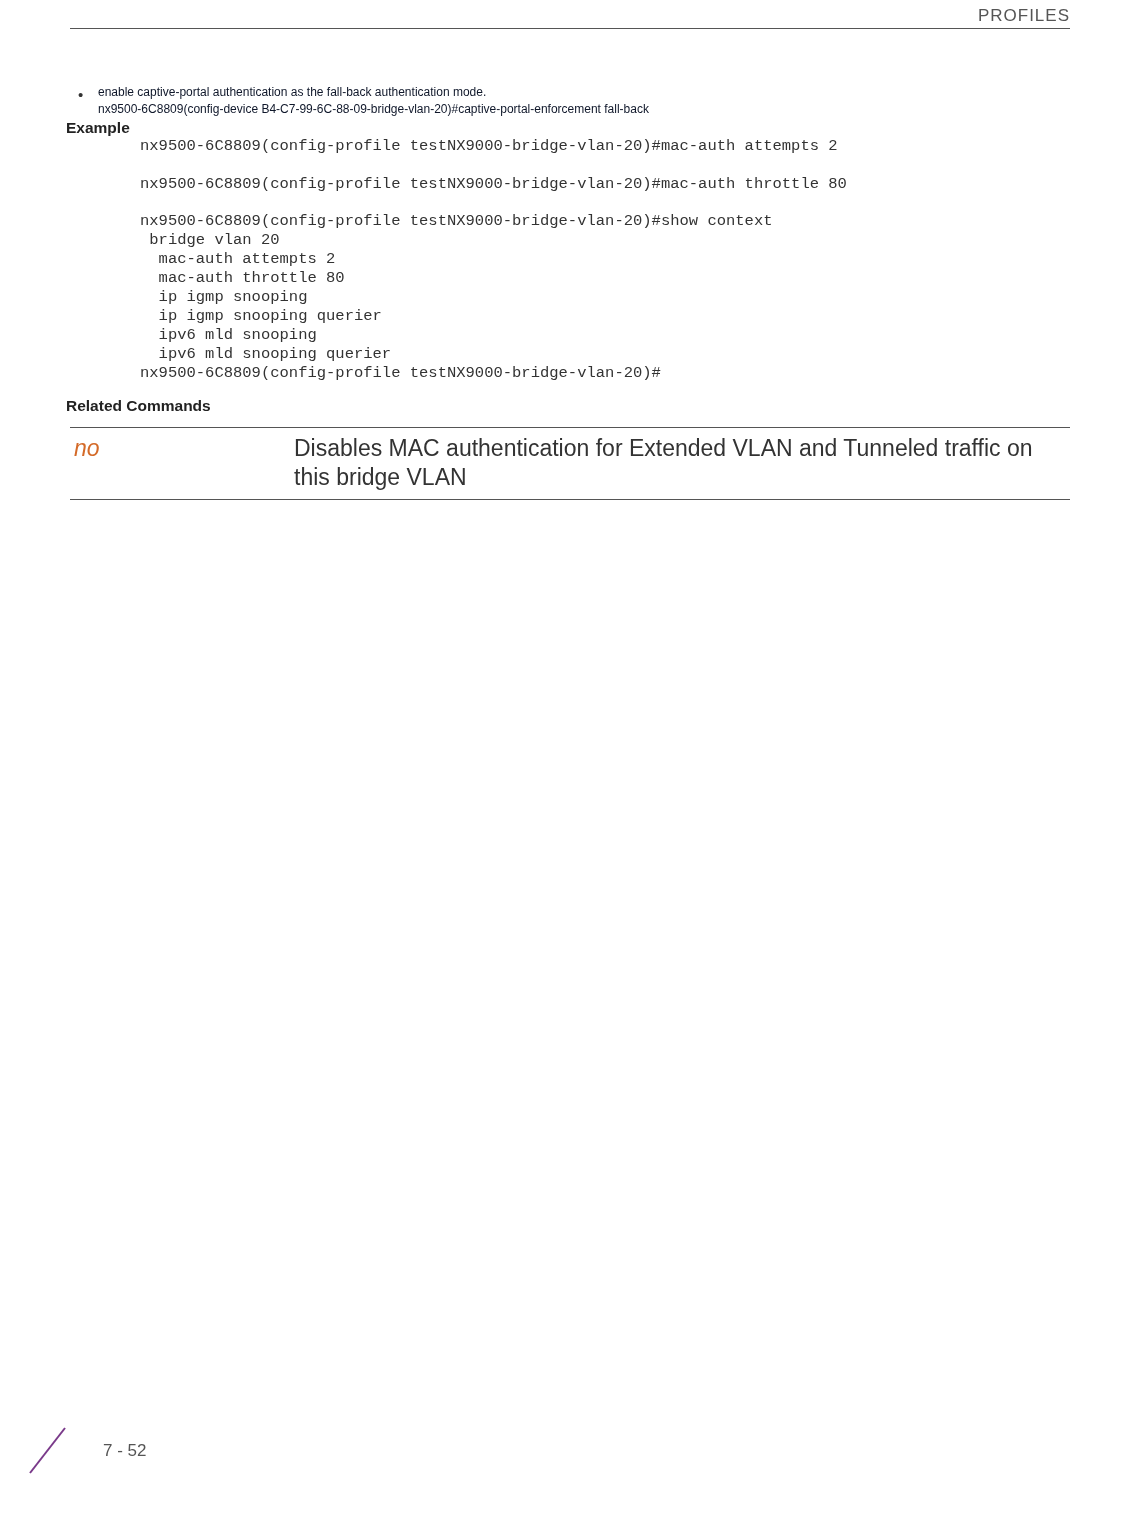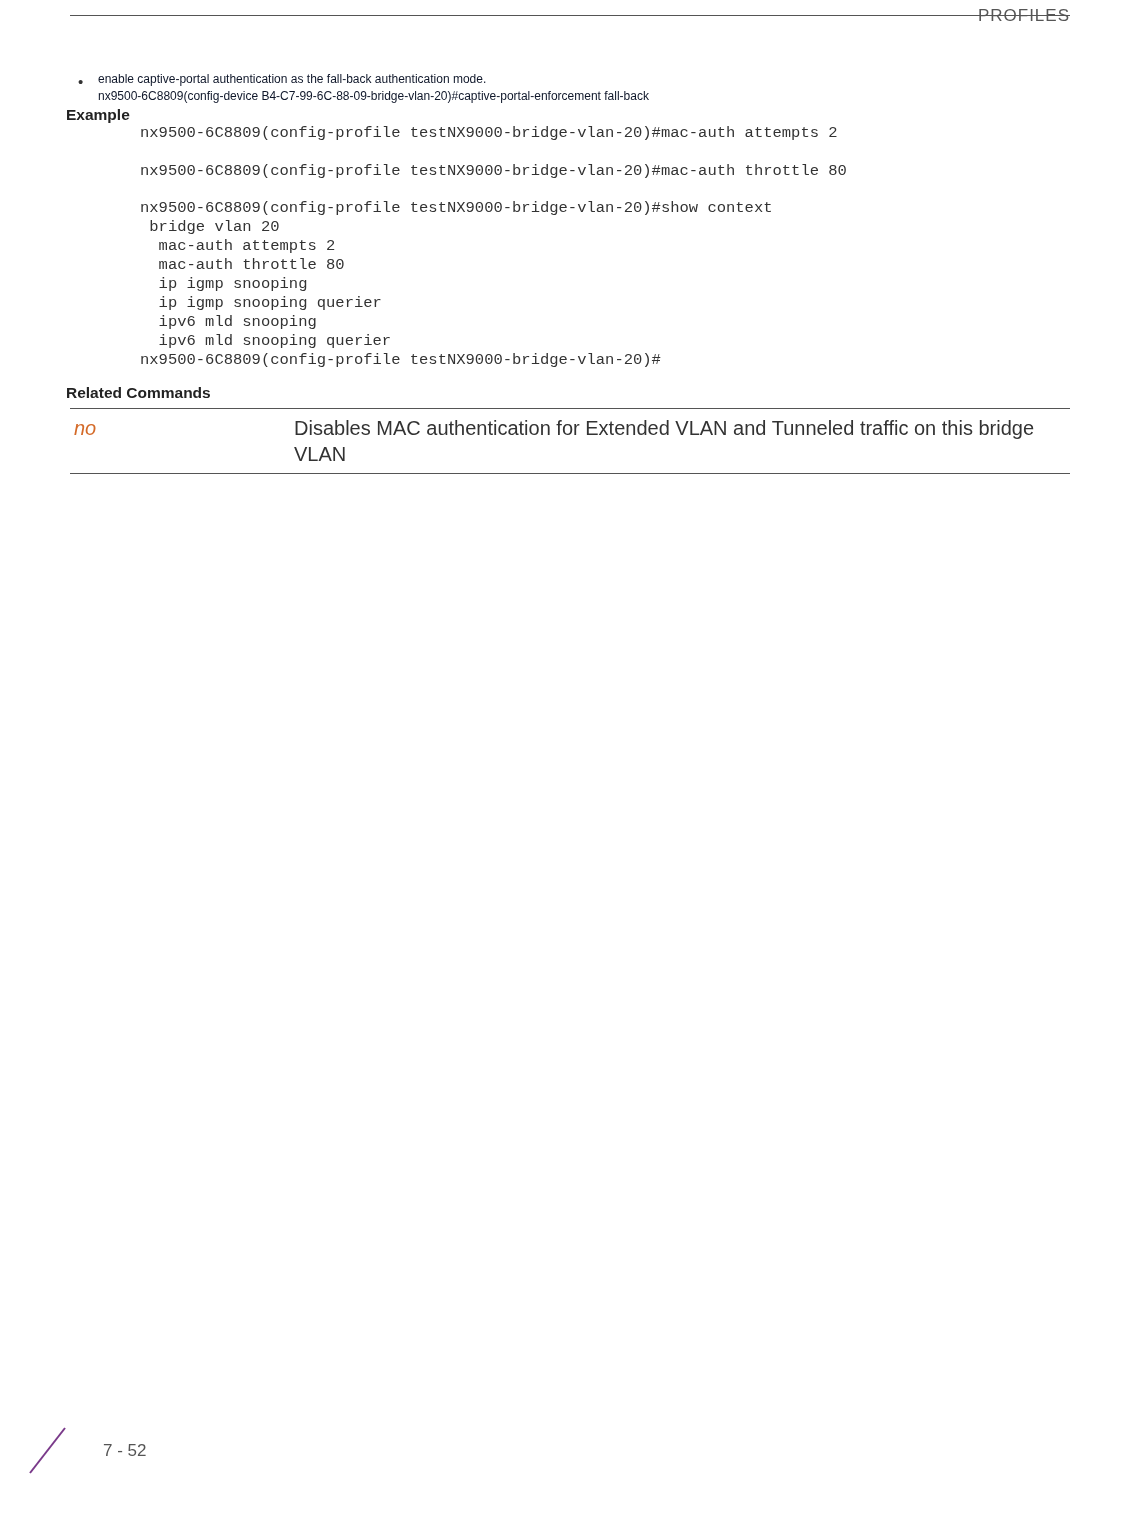--- a/index.html
+++ b/index.html
@@ -1,28 +1,28 @@
 <!DOCTYPE html>
 <html><head>
 <meta charset="utf-8">
 <style>
   * { box-sizing: border-box; margin: 0; padding: 0; }
   html, body { width: 1125px; height: 1518px; background: #fff; font-family: "Segoe UI", "Helvetica Neue", Arial, sans-serif; color: #333; position: relative; }
   .page { width: 1125px; height: 1518px; position: relative; padding: 0 55px 0 70px; }
-  .header { position: relative; height: 16px; border-bottom: 1px solid #555; }
+  .header { position: relative; height: 29px; border-bottom: 1px solid #555; }
   .header-title { position: absolute; right: 0; top: 6px; font-size: 17px; letter-spacing: 1px; color: #555; font-weight: 300; }
   .content { padding-top: 55px; }
   .bullet-block { display: flex; margin-left: 8px; }
   .bullet-marker { width: 20px; font-size: 15px; color: #333; line-height: 1.45; }
   .bullet-text { flex: 1; font-size: 12px; color: #0f172a; line-height: 1.45; font-weight: 300; }
   .heading-bold { font-size: 15.5px; font-weight: 700; color: #222; margin-left: -4px; }
   .code-block { font-family: "Courier New", monospace; font-size: 15.5px; white-space: pre; color: #333; margin-left: 70px; line-height: 1.22; }
-  .related-heading { font-size: 15.5px; font-weight: 700; color: #222; margin-top: 14px; margin-left: -4px; margin-bottom: 6px;}
+  .related-heading { font-size: 15.5px; font-weight: 700; color: #222; margin-top: 14px; margin-left: -4px; margin-bottom: 12px;}
   table.cmd-table { width: 100%; border-collapse: collapse; margin-top: 2px; }
-  table.cmd-table td { border-top: 1px solid #555; border-bottom: 1px solid #555; padding: 6px 6px 6px 4px; vertical-align: top; font-size: 20px; font-weight: 300; line-height:1.3;}
+  table.cmd-table td { border-top: 1px solid #555; border-bottom: 1px solid #555; padding: 6px 6px 6px 4px; vertical-align: top; font-size: 23px; font-weight: 300; line-height:1.3;}
   table.cmd-table td.left { width: 220px; color: #d46a28; font-style: italic; font-weight: 400; }
   .footer { position: absolute; bottom: 40px; left: 0; right: 0; padding: 0 55px 0 20px; }
   .footer-line { display: flex; align-items: center; justify-content: space-between; }
   .footer-text { font-size: 15px; color: #555; font-weight: 300; }
   .footer-right { display: flex; align-items: center; gap: 28px; }
   .pagenum { font-size: 17px; color: #555; font-weight: 300; }
   .slash-svg { width: 55px; height: 55px; }
 </style>
 </head>
 <body>

